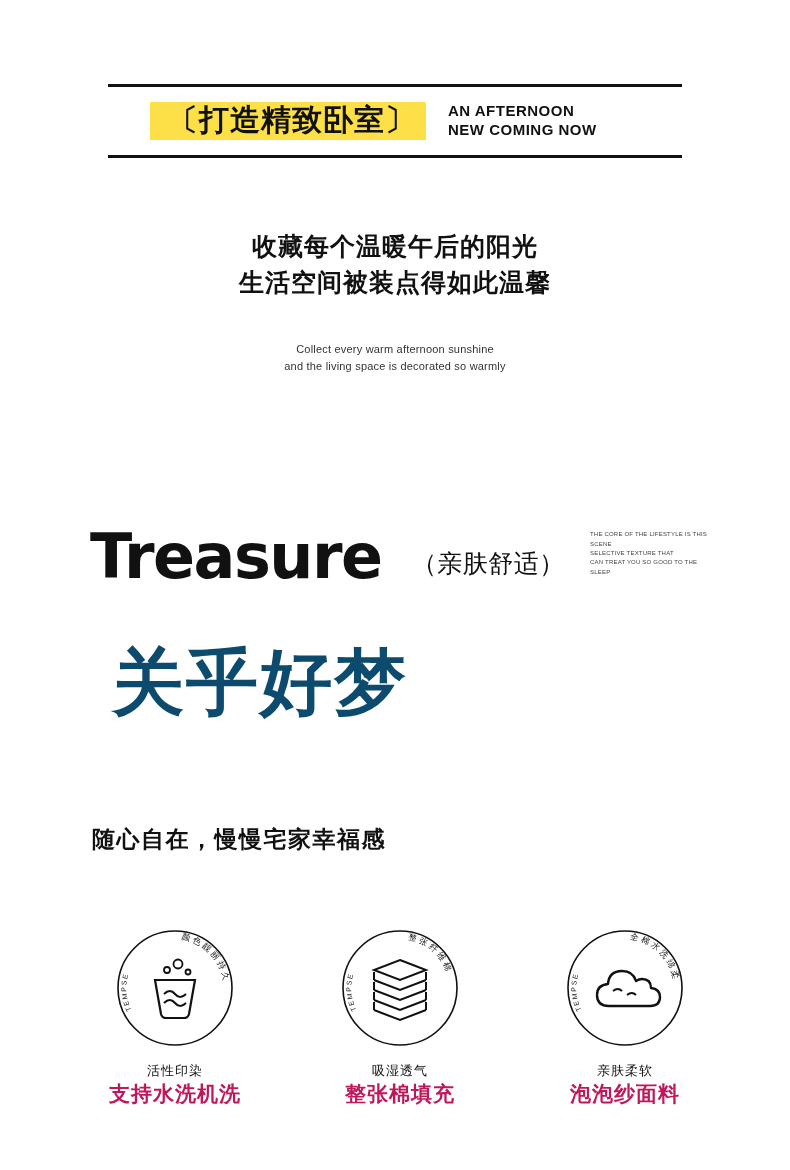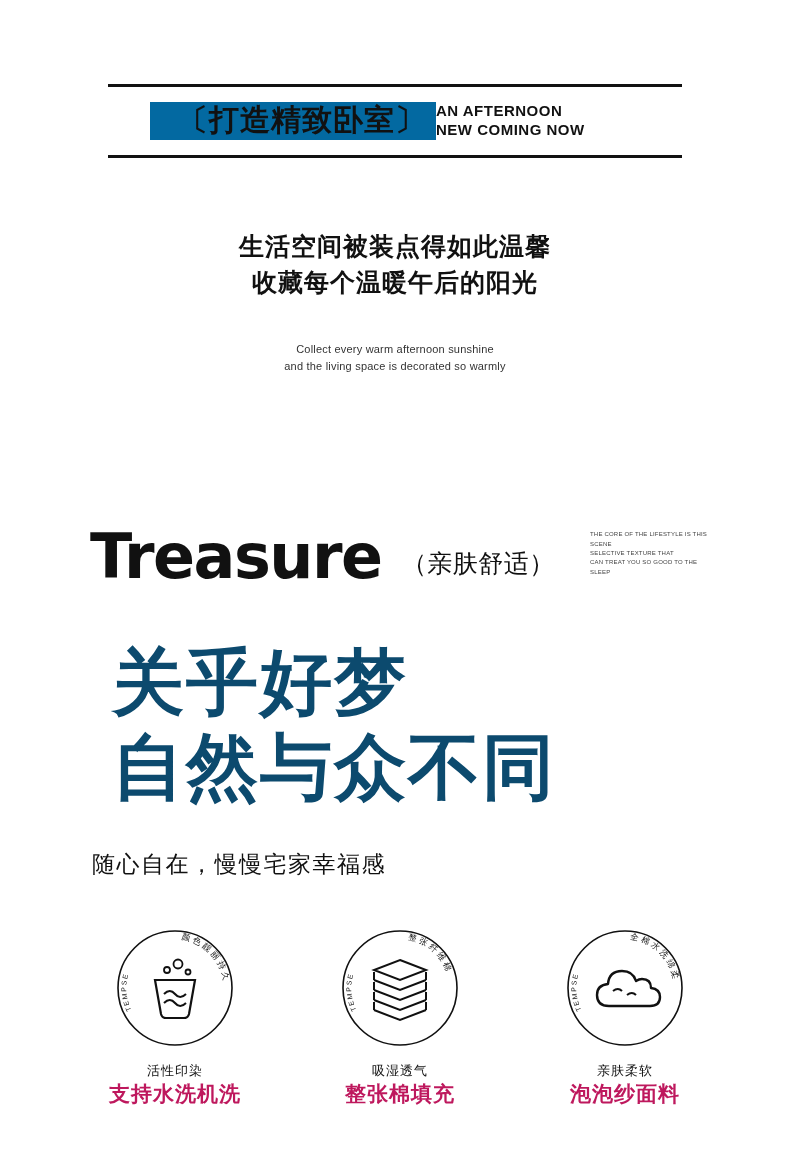--- a/index.html
+++ b/index.html
@@ -24,30 +24,31 @@
     width: 574px;
     height: 74px;
     border-top: 3px solid #111;
     border-bottom: 3px solid #111;
     box-sizing: border-box;
     display: flex;
     align-items: center;
   }
   .banner-tag {
     margin-left: 42px;
-    background: #0369a1;
-    padding: 3px 10px 5px 28px;
+    background: #fde047;
+    padding: 3px 10px 5px 18px;
     font-size: 30px;
     font-weight: 700;
     letter-spacing: 1px;
     line-height: 1;
     white-space: nowrap;
     font-family: "Liberation Sans", sans-serif;
   }
   .banner-en {
+    margin-left: 22px;
     font-size: 15px;
     font-weight: 800;
     line-height: 1.25;
     letter-spacing: 0.5px;
     text-transform: uppercase;
   }
 
   
   .intro {
     position: absolute;
@@ -82,21 +83,21 @@
   }
   .treasure-word {
     font-size: 62px;
     font-weight: 800;
     letter-spacing: -1.5px;
     line-height: 0.95;
     color: #111;
     font-family: "DejaVu Sans", sans-serif;
   }
   .treasure-cn {
-    margin-left: 20px;
+    margin-left: 30px;
     margin-bottom: 7px;
     font-size: 25px;
     font-weight: 500;
     letter-spacing: 0.5px;
     color: #111;
   }
   .treasure-micro {
     margin-left: auto;
     margin-bottom: 10px;
     font-size: 6px;
@@ -121,24 +122,23 @@
     line-height: 1.18;
     color: #0c4a6e;
     font-family: "DejaVu Sans", sans-serif;
     margin-left: 24px;
   }
   .sub-line {
     position: absolute;
     left: 92px;
     top: 824px;
     font-size: 23px;
-    font-weight: 400;
+    font-weight: 700;
     letter-spacing: 1.5px;
     color: #111;
-    margin-top: 25px;
   }
 
   
   .features {
     position: absolute;
     left: 80px;
     top: 928px;
     width: 640px;
     display: flex;
     justify-content: space-between;
@@ -179,41 +179,40 @@
 
 <div class="banner">
   <div class="banner-tag">〔打造精致卧室〕</div>
   <div class="banner-en">
     <div>AN AFTERNOON</div>
     <div>NEW COMING NOW</div>
   </div>
 </div>
 
 <div class="intro">
+  <div class="intro-line">收藏每个温暖午后的阳光</div>
   <div class="intro-line">生活空间被装点得如此温馨</div>
-  <div class="intro-line">收藏每个温暖午后的阳光</div>
   <div class="intro-en">
     <div>Collect every warm afternoon sunshine</div>
     <div>and the living space is decorated so warmly</div>
   </div>
 </div>
 
 <div class="treasure-row">
   <div class="treasure-word">Treasure</div>
   <div class="treasure-cn">（亲肤舒适）</div>
   <div class="treasure-micro">
     <div>THE CORE OF THE LIFESTYLE IS THIS SCENE</div>
     <div>SELECTIVE TEXTURE THAT</div>
     <div>CAN TREAT YOU SO GOOD TO THE SLEEP</div>
   </div>
 </div>
 
 <div class="headline">
   <div class="headline-line">关乎好梦</div>
-  <div class="headline-line">自然与众不同</div>
 </div>
 <div class="sub-line">随心自在，慢慢宅家幸福感</div>
 
 <div class="features">
 
   <div class="feature">
     <div class="badge">
       <svg width="120" height="120" viewBox="0 0 120 120">
         <circle cx="60" cy="60" r="57" fill="none" stroke="#111" stroke-width="1.6"></circle>
         <defs>

